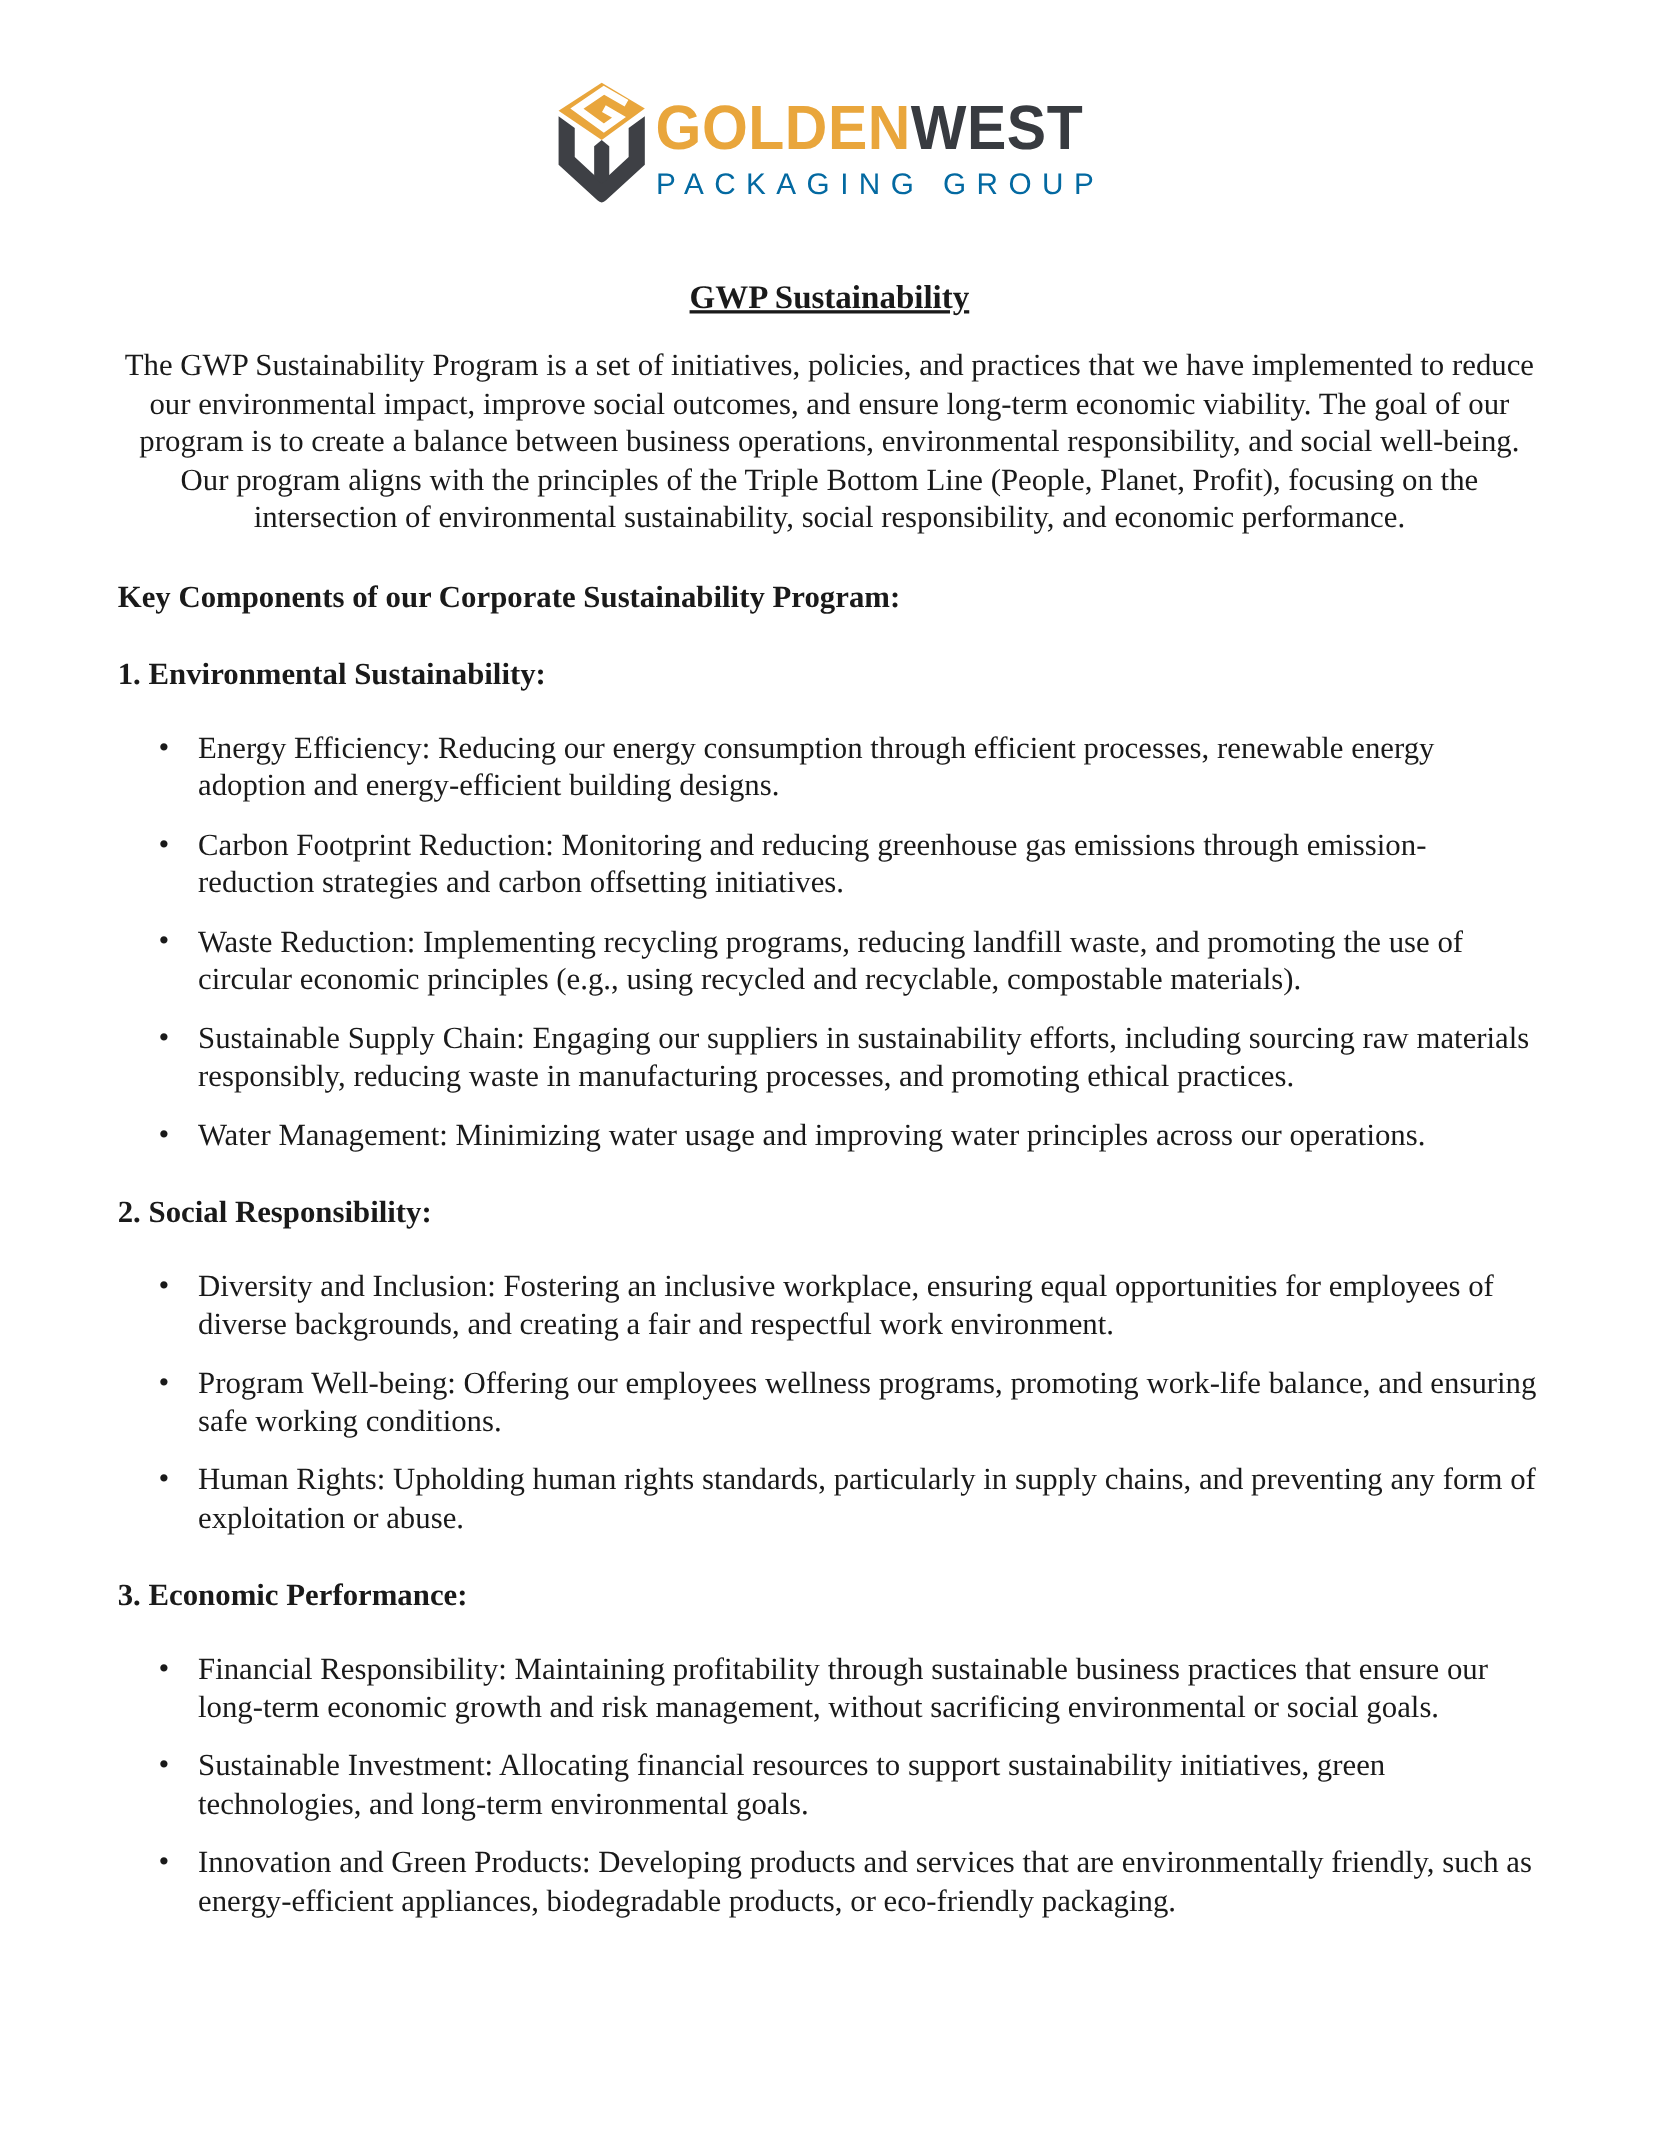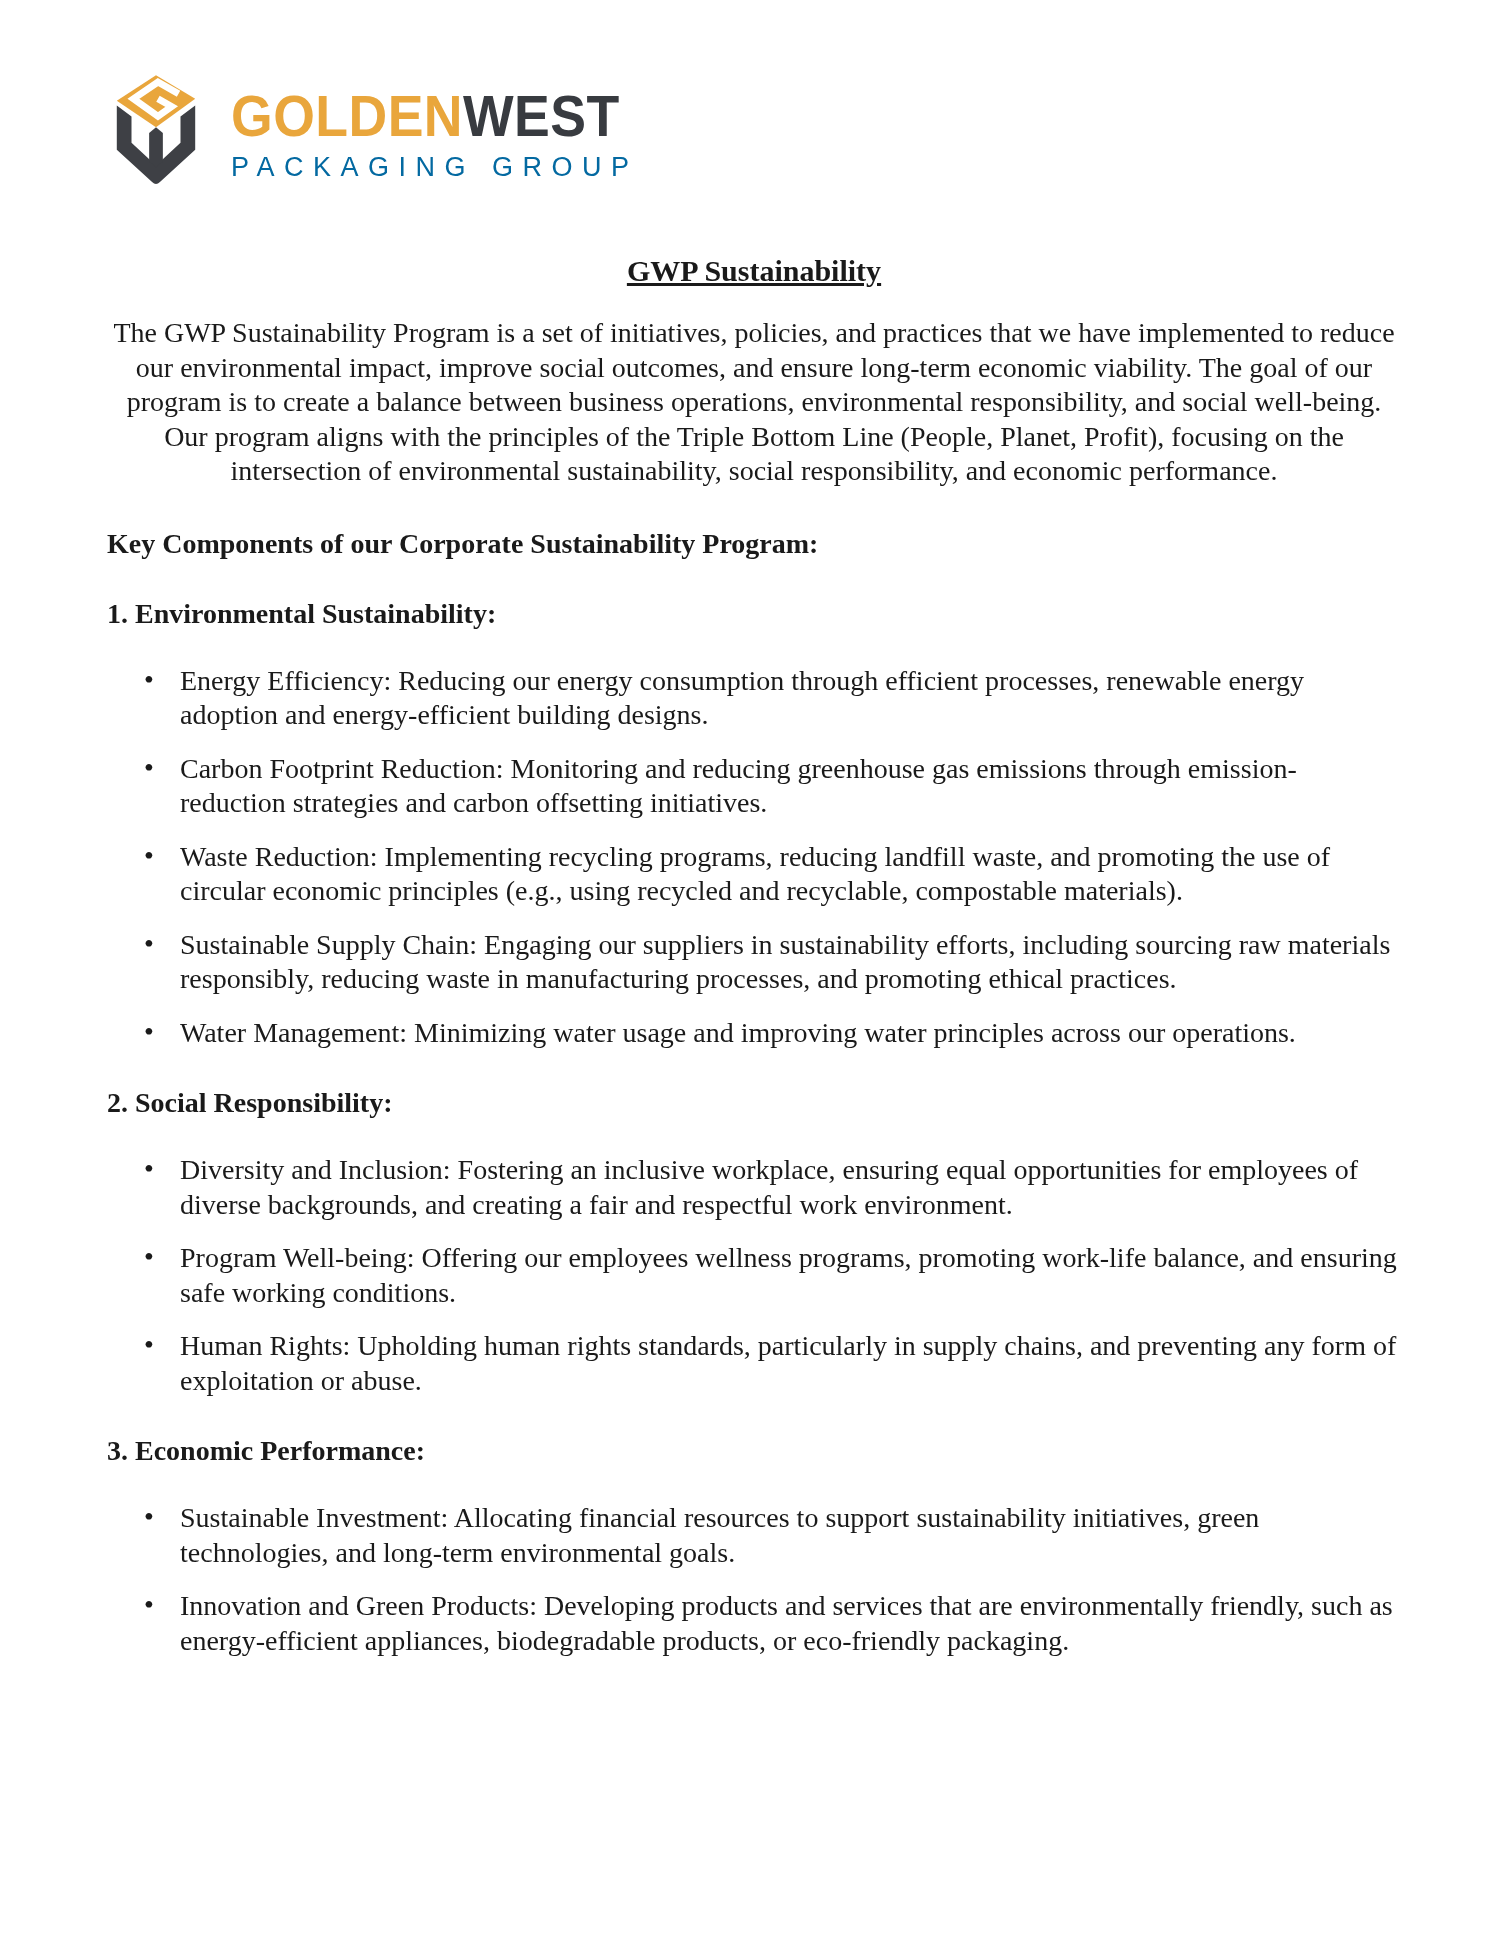--- a/index.html
+++ b/index.html
@@ -18,22 +18,22 @@
     box-sizing: border-box;
     width: 1505px;
     height: 1947px;
     padding: 0 104px 0 107px;
   }
 
   
   .logo-block {
     margin-top: 72px;
     display: flex;
+    justify-content: center;
     align-items: flex-start;
-    gap: 26px;
     height: 132px;
   }
   .logo-mark {
     width: 98px;
     height: 126px;
     flex: 0 0 auto;
   }
   .logo-text {
     display: flex;
     flex-direction: column;
@@ -154,19 +154,20 @@
     <ul class="bullets">
           <li>Diversity and Inclusion: Fostering an inclusive workplace, ensuring equal opportunities for employees of diverse backgrounds, and creating a fair and respectful work environment.</li>
           <li>Program Well-being: Offering our employees wellness programs, promoting work-life balance, and ensuring safe working conditions.</li>
           <li>Human Rights: Upholding human rights standards, particularly in supply chains, and preventing any form of exploitation or abuse.</li>
         </ul>
   </section>
 
   <section>
     <h3 class="section-heading">3. Economic Performance:</h3>
     <ul class="bullets">
+          <li>Financial Responsibility: Maintaining profitability through sustainable business practices that ensure our long-term economic growth and risk management, without sacrificing environmental or social goals.</li>
           <li>Sustainable Investment: Allocating financial resources to support sustainability initiatives, green technologies, and long-term environmental goals.</li>
           <li>Innovation and Green Products: Developing products and services that are environmentally friendly, such as energy-efficient appliances, biodegradable products, or eco-friendly packaging.</li>
         </ul>
   </section>
 </div>
 
 </div>
 
 </body></html>

